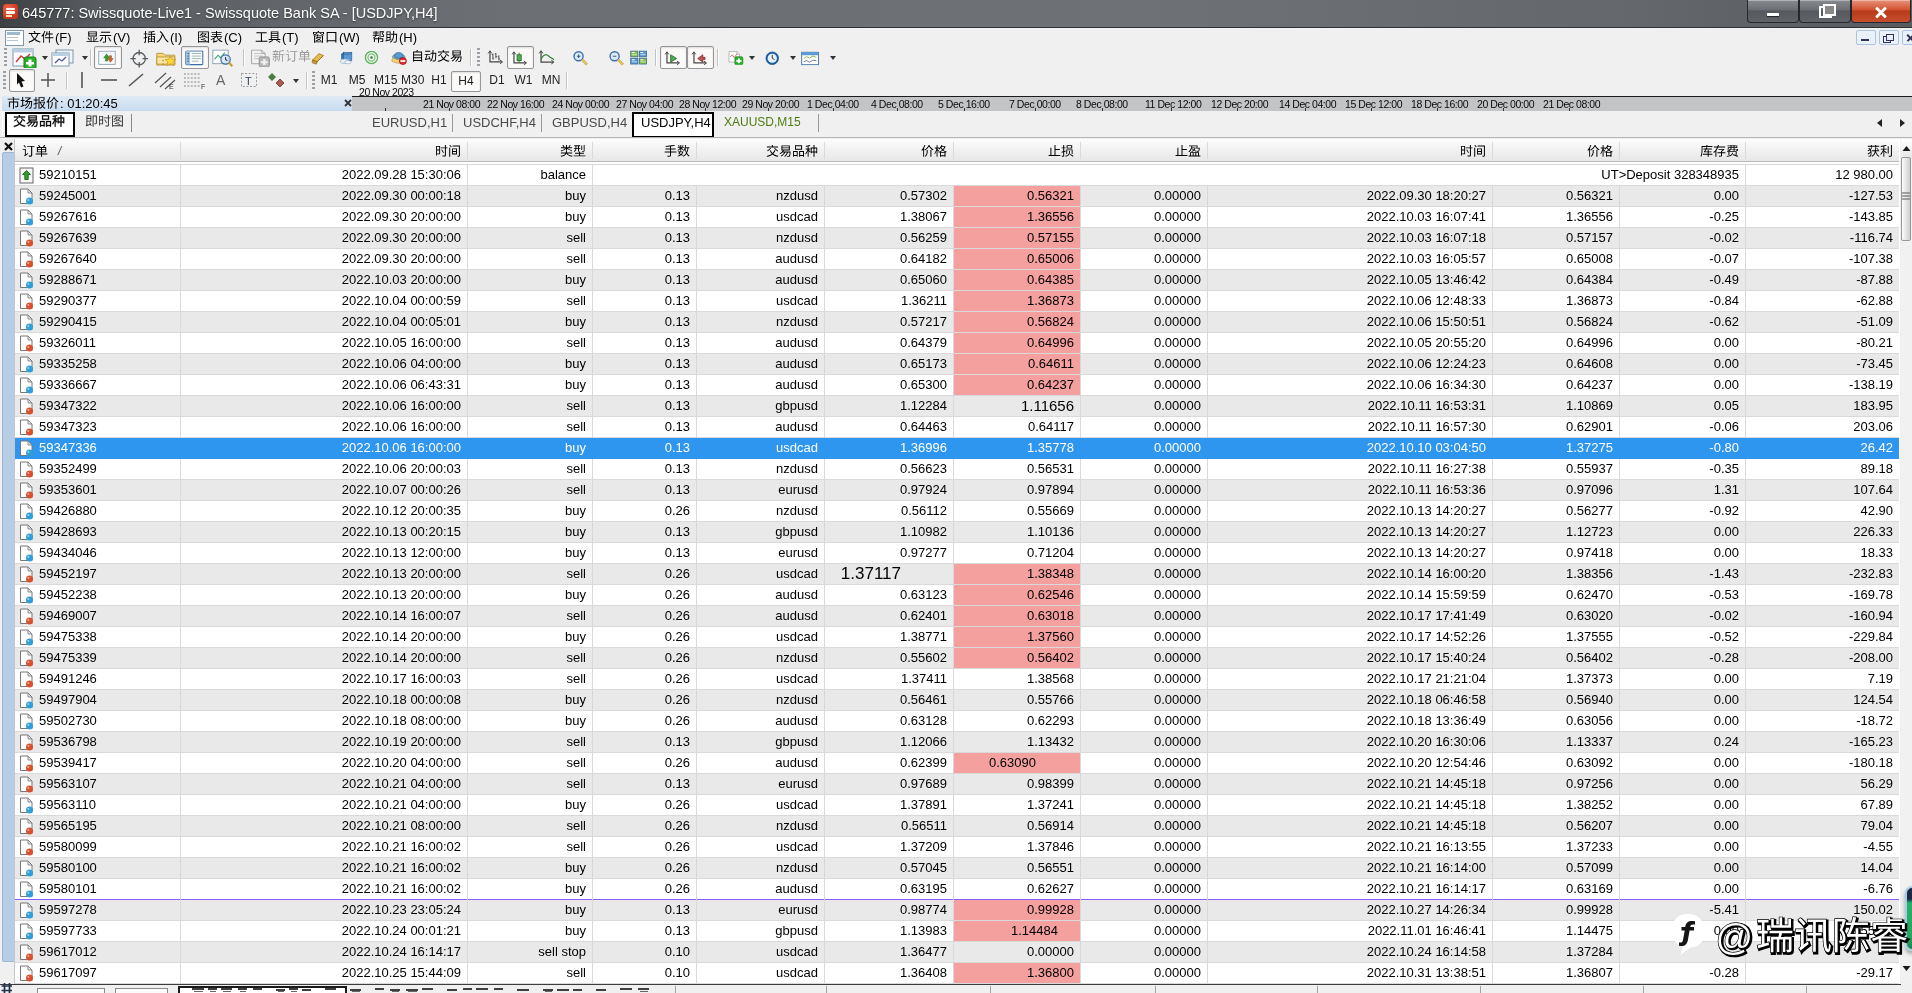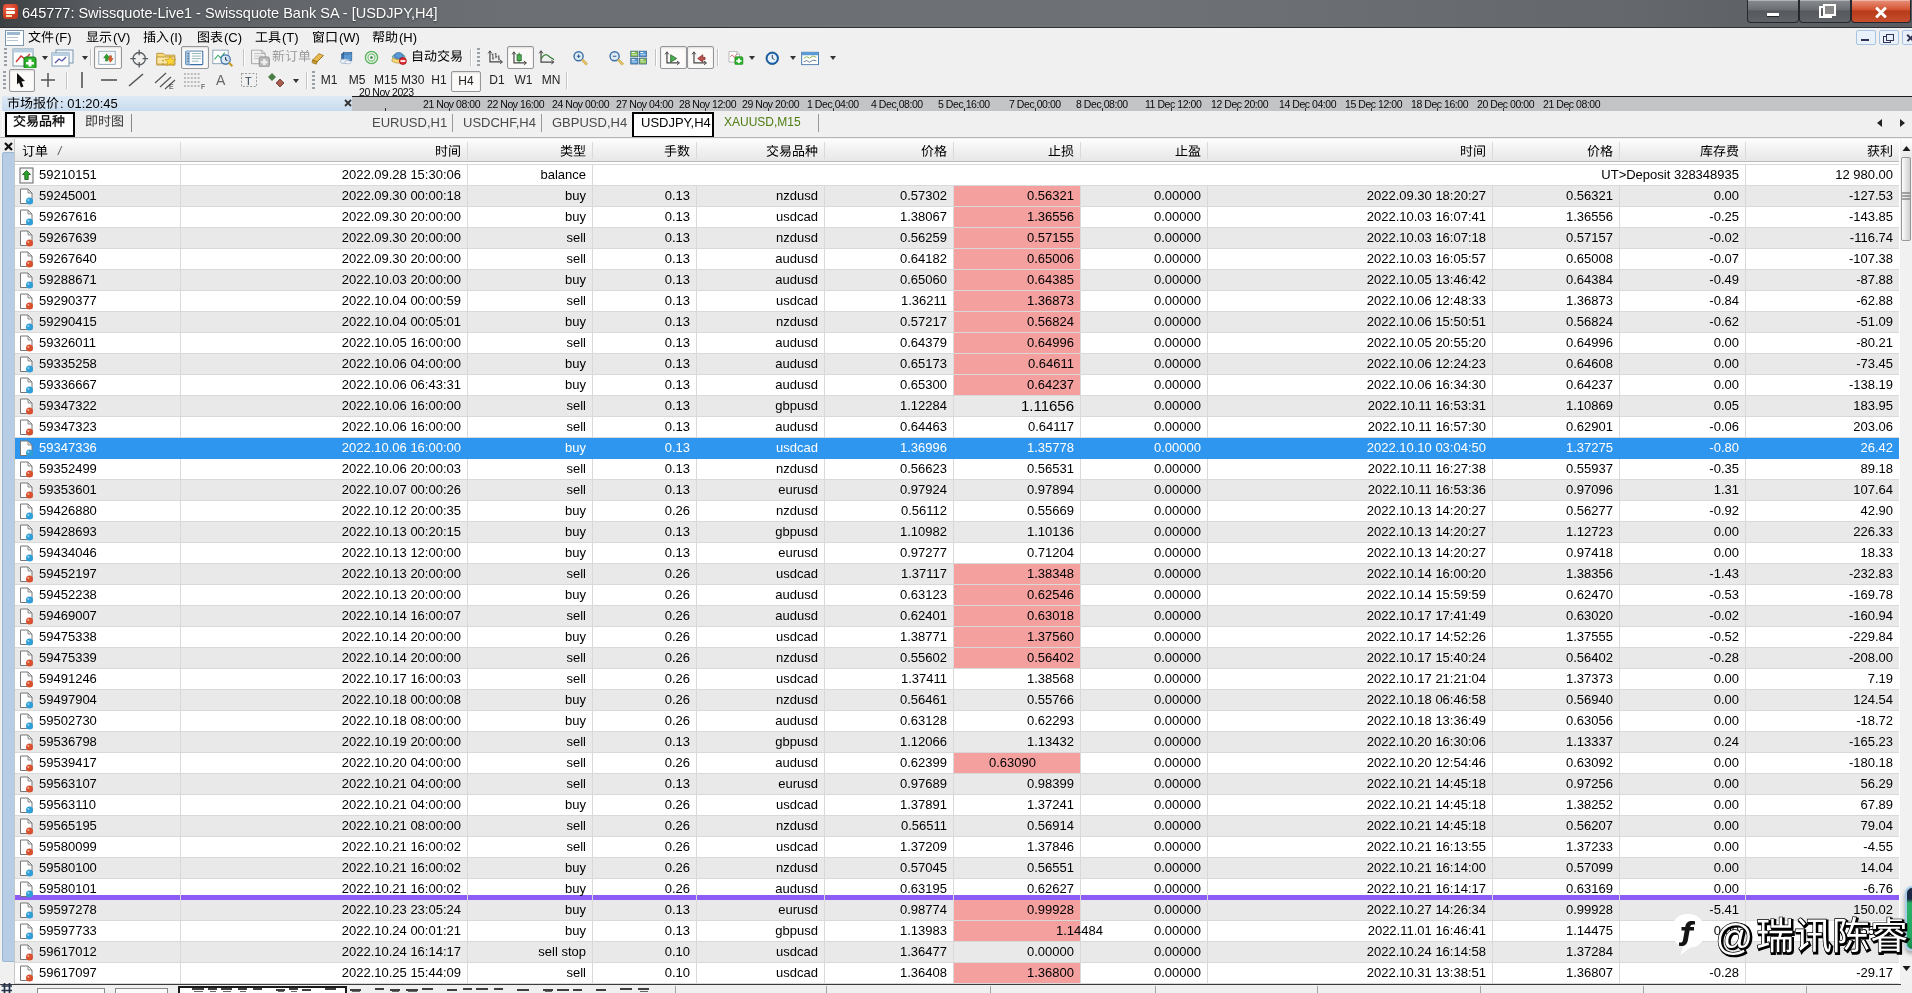--- a/index.html
+++ b/index.html
@@ -1232,21 +1232,21 @@
 <path d="M9 1 l0 4 4 0 z" fill="#e8e8e8" stroke="#777" stroke-width=".8"></path>
 <circle cx="10.5" cy="13" r="3.5" fill="#d9512c" stroke="S#d9512c" stroke-width=".8"></circle>
 <circle cx="9.4" cy="11.9" r="1" fill="#fff" opacity=".55"></circle>
       </svg>
     </div>
     <div class="cell" style="left:24px;width:130px;font-size:13px">59452197</div>
     <div class="cell r" style="left:165px;width:281px;font-size:13px">2022.10.13 20:00:00</div>
     <div class="cell r" style="left:452px;width:119px;font-size:13px">sell</div>
     <div class="cell r" style="left:577px;width:98px;font-size:13px">0.26</div>
     <div class="cell r" style="left:681px;width:122px;font-size:13px">usdcad</div>
-    <div class="cell r" style="left:809px;width:123px;font-size:13px">1.37117</div>
+    <div class="cell r" style="left:763px;width:123px;font-size:17px">1.37117</div>
     <div class="cell r" style="left:938px;width:121px;font-size:13px">1.38348</div>
     <div class="cell r" style="left:1065px;width:121px;font-size:13px">0.00000</div>
     <div class="cell r" style="left:1192px;width:279px;font-size:13px">2022.10.14 16:00:20</div>
     <div class="cell r" style="left:1477px;width:121px;font-size:13px">1.38356</div>
     <div class="cell r" style="left:1604px;width:120px;font-size:13px">-1.43</div>
     <div class="cell r" style="left:1730px;width:148px;font-size:13px">-232.83</div>
   </div>
 <div class="ab" style="left:15px;top:585px;width:1884px;height:21px;background:#ffffff;border-bottom:1px solid #d9d9d9;color:#000;box-sizing:border-box">
     <div class="ab" style="left:165px;top:0;width:1px;height:21px;background:#d9d9d9"></div>
     <div class="ab" style="left:452px;top:0;width:1px;height:21px;background:#d9d9d9"></div>
@@ -1707,21 +1707,21 @@
     <div class="cell r" style="left:577px;width:98px;font-size:13px">0.26</div>
     <div class="cell r" style="left:681px;width:122px;font-size:13px">nzdusd</div>
     <div class="cell r" style="left:809px;width:123px;font-size:13px">0.57045</div>
     <div class="cell r" style="left:938px;width:121px;font-size:13px">0.56551</div>
     <div class="cell r" style="left:1065px;width:121px;font-size:13px">0.00000</div>
     <div class="cell r" style="left:1192px;width:279px;font-size:13px">2022.10.21 16:14:00</div>
     <div class="cell r" style="left:1477px;width:121px;font-size:13px">0.57099</div>
     <div class="cell r" style="left:1604px;width:120px;font-size:13px">0.00</div>
     <div class="cell r" style="left:1730px;width:148px;font-size:13px">14.04</div>
   </div>
-<div class="ab" style="left:15px;top:879px;width:1884px;height:21px;background:#ffffff;border-bottom:5px solid #8b5cf6;color:#000;box-sizing:border-box">
+<div class="ab" style="left:15px;top:879px;width:1884px;height:21px;background:#ffffff;border-bottom:1px solid #8b5cf6;color:#000;box-sizing:border-box">
     <div class="ab" style="left:165px;top:0;width:1px;height:21px;background:#d9d9d9"></div>
     <div class="ab" style="left:452px;top:0;width:1px;height:21px;background:#d9d9d9"></div>
     <div class="ab" style="left:577px;top:0;width:1px;height:21px;background:#d9d9d9"></div>
     <div class="ab" style="left:681px;top:0;width:1px;height:21px;background:#d9d9d9"></div>
     <div class="ab" style="left:809px;top:0;width:1px;height:21px;background:#d9d9d9"></div>
     <div class="ab" style="left:938px;top:0;width:1px;height:21px;background:#d9d9d9"></div>
     <div class="ab" style="left:1065px;top:0;width:1px;height:21px;background:#d9d9d9"></div>
     <div class="ab" style="left:1192px;top:0;width:1px;height:21px;background:#d9d9d9"></div>
     <div class="ab" style="left:1477px;top:0;width:1px;height:21px;background:#d9d9d9"></div>
     <div class="ab" style="left:1604px;top:0;width:1px;height:21px;background:#d9d9d9"></div>
@@ -1801,21 +1801,21 @@
 <circle cx="10.5" cy="13" r="3.5" fill="#2e9fd8" stroke="S#2e9fd8" stroke-width=".8"></circle>
 <circle cx="9.4" cy="11.9" r="1" fill="#fff" opacity=".55"></circle>
       </svg>
     </div>
     <div class="cell" style="left:24px;width:130px;font-size:13px">59597733</div>
     <div class="cell r" style="left:165px;width:281px;font-size:13px">2022.10.24 00:01:21</div>
     <div class="cell r" style="left:452px;width:119px;font-size:13px">buy</div>
     <div class="cell r" style="left:577px;width:98px;font-size:13px">0.13</div>
     <div class="cell r" style="left:681px;width:122px;font-size:13px">gbpusd</div>
     <div class="cell r" style="left:809px;width:123px;font-size:13px">1.13983</div>
-    <div class="cell r" style="left:967px;width:121px;font-size:13px">1.14484</div>
+    <div class="cell r" style="left:922px;width:121px;font-size:13px">1.14484</div>
     <div class="cell r" style="left:1065px;width:121px;font-size:13px">0.00000</div>
     <div class="cell r" style="left:1192px;width:279px;font-size:13px">2022.11.01 16:46:41</div>
     <div class="cell r" style="left:1477px;width:121px;font-size:13px">1.14475</div>
     <div class="cell r" style="left:1604px;width:120px;font-size:13px">0.00</div>
     <div class="cell r" style="left:1730px;width:148px;font-size:13px">-55.16</div>
   </div>
 <div class="ab" style="left:15px;top:942px;width:1884px;height:21px;background:#e9e9e9;border-bottom:1px solid #d9d9d9;color:#000;box-sizing:border-box">
     <div class="ab" style="left:165px;top:0;width:1px;height:21px;background:#d9d9d9"></div>
     <div class="ab" style="left:452px;top:0;width:1px;height:21px;background:#d9d9d9"></div>
     <div class="ab" style="left:577px;top:0;width:1px;height:21px;background:#d9d9d9"></div>

